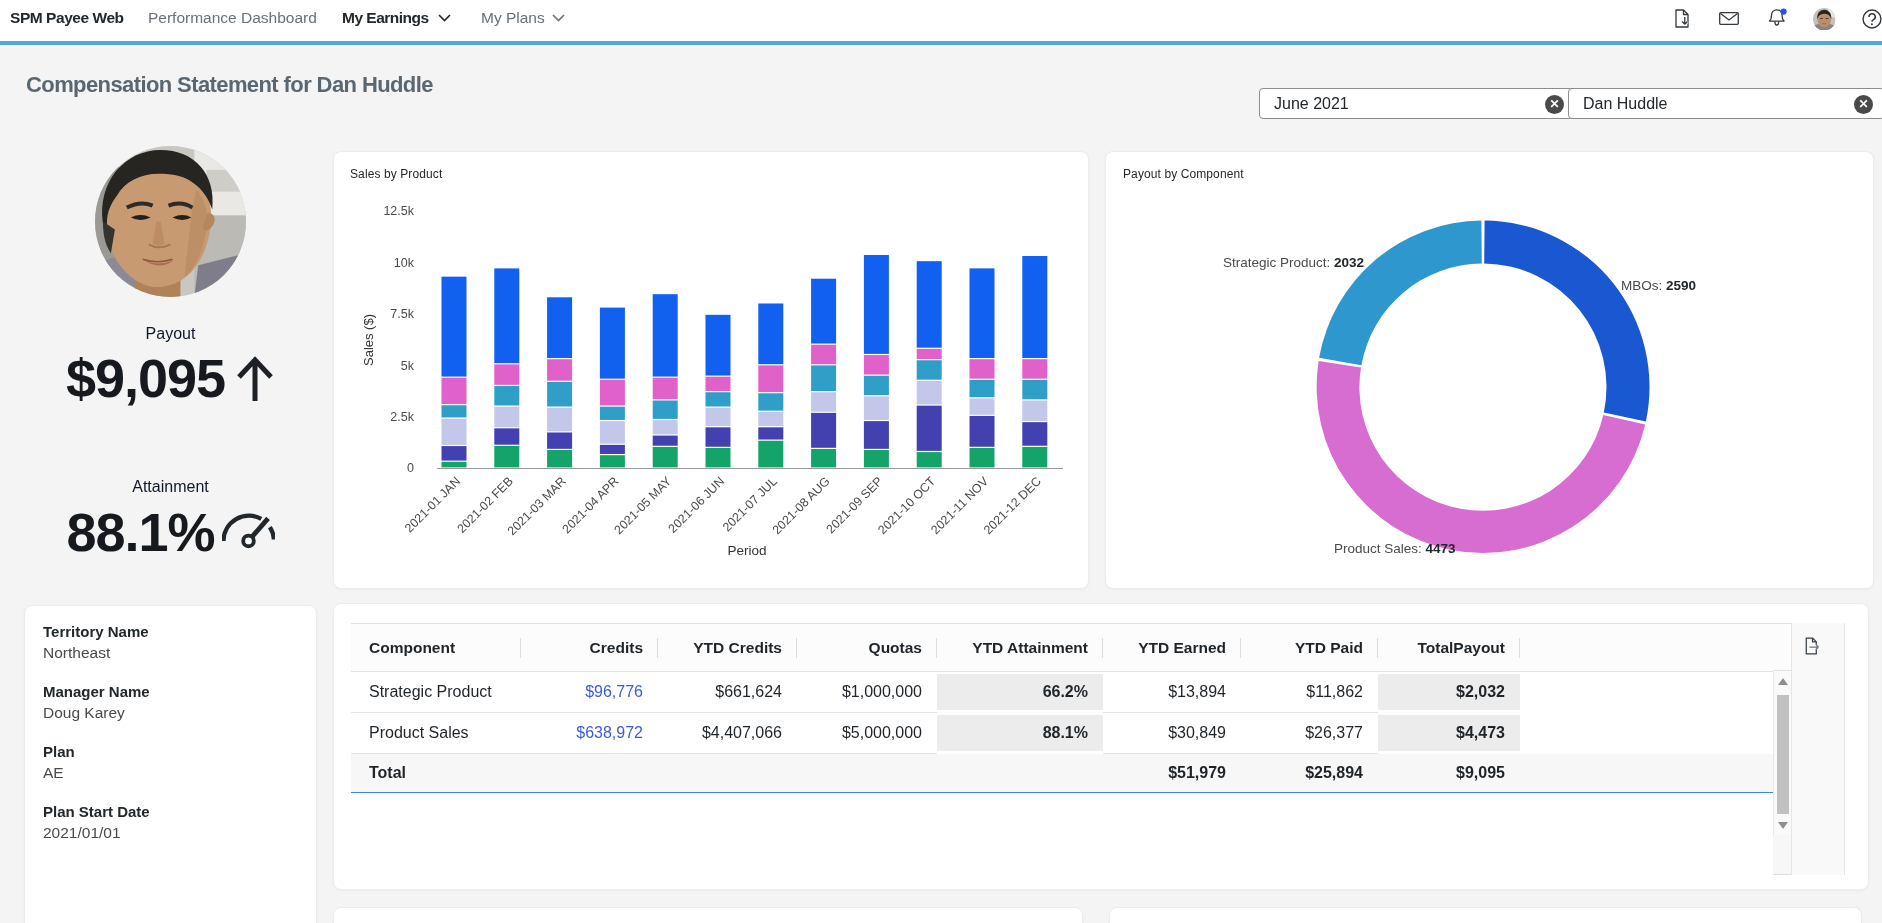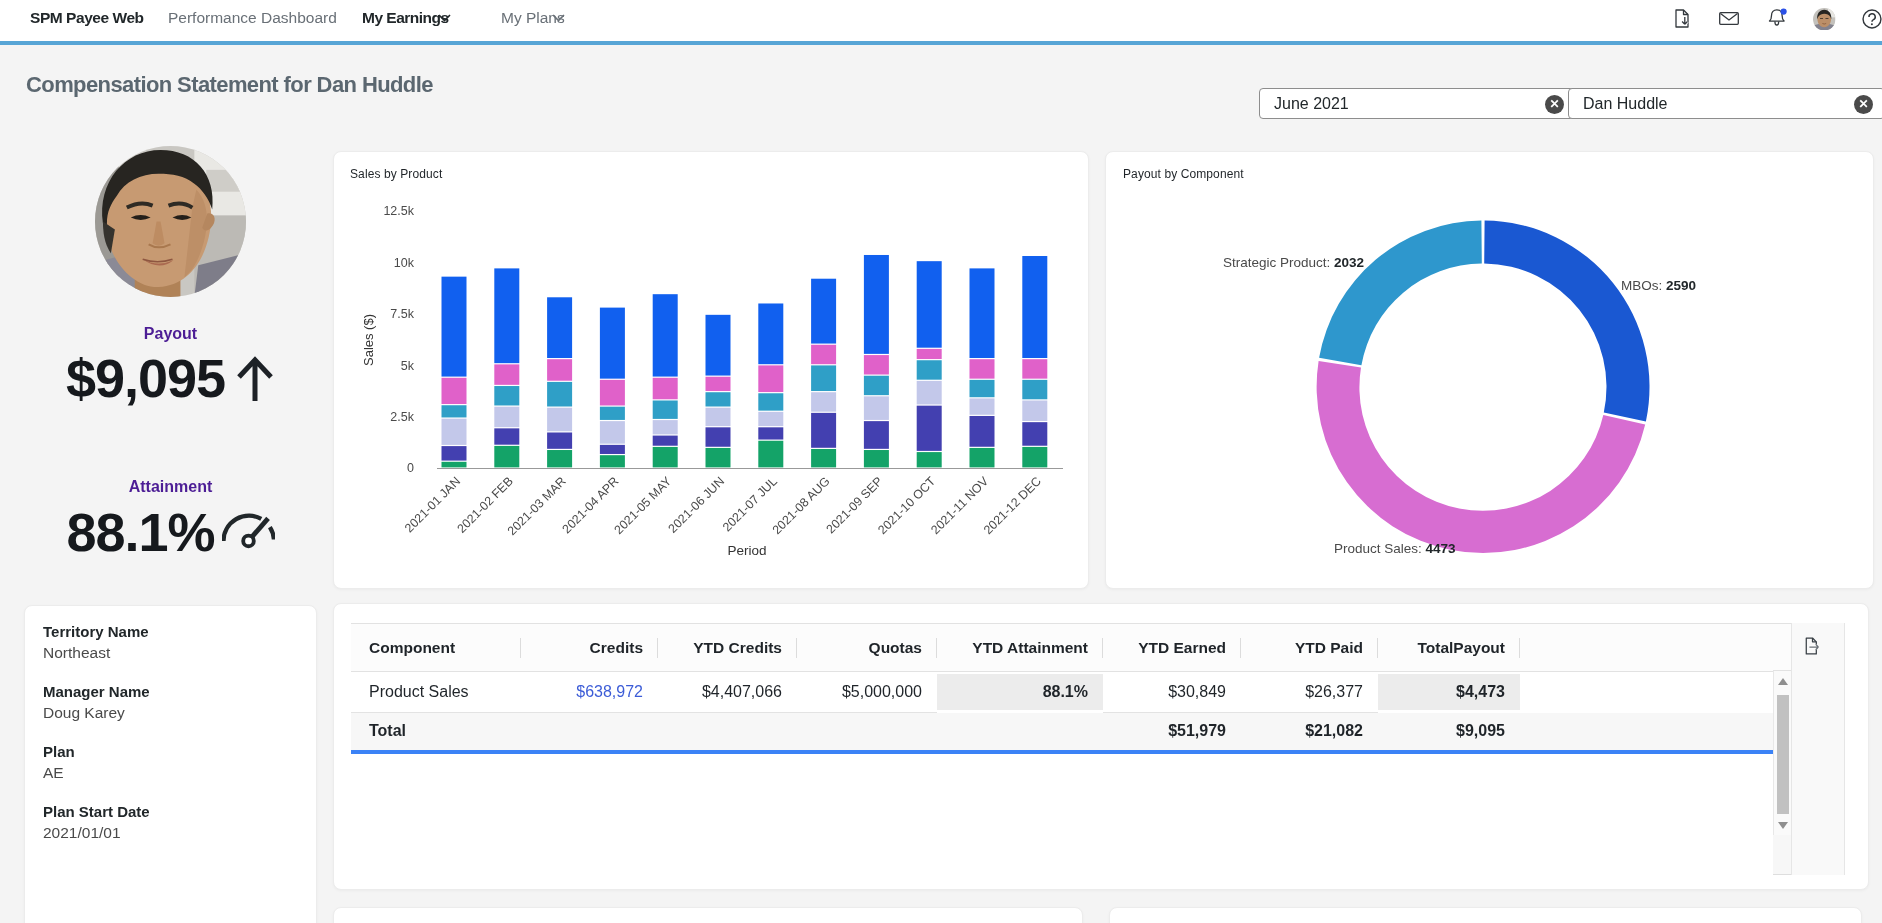--- a/index.html
+++ b/index.html
@@ -2,56 +2,56 @@
 <html><head>
 <meta charset="utf-8">
 <style>
 * { margin:0; padding:0; box-sizing:border-box; }
 html,body { width:1882px; height:923px; overflow:hidden; background:#f4f4f4;
   font-family:"Liberation Sans", sans-serif; color:#21272a; }
 .abs { position:absolute; }
 
 #nav { position:absolute; left:0; top:0; width:1882px; height:45px; background:#fff;
   border-bottom:4px solid #57a5d6; box-sizing:content-box; height:41px; }
-#nav .item { position:absolute; top:0; height:41px; line-height:35px; font-size:15.5px; white-space:nowrap;margin-left:20px; }
+#nav .item { position:absolute; top:0; height:41px; line-height:35px; font-size:15.5px; white-space:nowrap; }
 .gray { color:#697077; }
 .dark { color:#21272a; }
 .semib { font-weight:bold; }
 
 .card { position:absolute; background:#fff; border:1px solid #ececec; border-radius:8px;
   box-shadow:0 1px 3px rgba(0,0,0,0.04); }
 .ctitle { position:absolute; font-size:12px; font-weight:500; color:#1f2428; letter-spacing:0.1px; }
 
 #pagetitle { position:absolute; left:26px; top:72px; font-size:22px; font-weight:bold; color:#5b6770; letter-spacing:-0.6px; }
 .filter { position:absolute; top:88px; width:317px; height:31px; background:#fff;
   border:1px solid #8d8d8d; border-radius:4px; font-size:16px; color:#21272a;
   line-height:29px; padding-left:14px; }
 .xbtn { position:absolute; right:11px; top:5.5px; width:19px; height:19px; border-radius:50%;
   background:#4a4a4a; color:#fff; text-align:center; line-height:19px; font-size:12px; font-weight:bold; }
 
-.kpilabel { position:absolute; width:341px; text-align:center; font-size:16px; font-weight:bold; color:#4c1d95; }
+.kpilabel { position:absolute; width:341px; text-align:center; font-size:16px; font-weight:normal; color:#0f172a; }
 .kpirow { position:absolute; width:341px; display:flex; justify-content:center; align-items:flex-start; }
 .big { font-size:54px; font-weight:bold; color:#16191d; letter-spacing:-1px; line-height:46px; }
 
 #info { left:24px; top:605px; width:293px; height:330px; }
 #info .grp { margin:0 0 18px 18px; }
 #info .lbl { font-size:15px; font-weight:bold; color:#21272a; line-height:20px; }
 #info .val { font-size:15.5px; color:#4a4a4a; line-height:22px; }
 
 #tblcard { left:333px; top:603px; width:1536px; height:287px; }
 #tbl { position:absolute; left:17px; top:19px; width:1494px; }
 table { border-collapse:collapse; table-layout:fixed; width:1422px; font-size:16px; color:#1f2429; }
 th { font-weight:bold; text-align:right; padding:0 15px 0 0; height:48px; background:#fcfcfc; font-size:15.5px;
   border-top:1px solid #e2e2e2; border-bottom:1px solid #e2e2e2; position:relative; }
 th.c1 { text-align:left; padding-left:18px; }
 td { text-align:right; padding:0 15px 0 0; height:41px; border-bottom:1px solid #e3e3e3; }
 td.c1 { text-align:left; padding-left:18px; }
 td.gr { background:#ececec; border-bottom:1px solid #fff;
   box-shadow:inset 0 2px 0 #fff, inset 0 -2px 0 #fff; font-weight:bold; }
-tr.total td { font-weight:bold; background:#f7f7f7; height:39px; border-bottom:4px solid #3b82f6; }
+tr.total td { font-weight:bold; background:#f7f7f7; height:39px; border-bottom:1px solid #3b82f6; }
 a.link { color:#3c5cd7; text-decoration:none; }
 .vsep { position:absolute; right:0; top:14px; height:20px; width:1px; background:#dcdcdc; }
 </style>
 </head>
 <body>
 
 <div id="nav">
   <div class="item dark semib" style="left:10px;letter-spacing:-0.45px;">SPM Payee Web</div>
   <div class="item gray" style="left:148px;">Performance Dashboard</div>
   <div class="item dark semib" style="left:342px;letter-spacing:-0.5px;">My Earnings</div>
@@ -328,38 +328,49 @@
         <th>Credits<div class="vsep"></div></th>
         <th>YTD Credits<div class="vsep"></div></th>
         <th>Quotas<div class="vsep"></div></th>
         <th>YTD Attainment<div class="vsep"></div></th>
         <th>YTD Earned<div class="vsep"></div></th>
         <th>YTD Paid<div class="vsep"></div></th>
         <th style="text-align:right">TotalPayout<div class="vsep"></div></th>
         <th style="border:0;background:#fcfcfc;border-top:1px solid #e2e2e2;border-bottom:1px solid #e2e2e2;"></th>
       </tr>
       <tr>
+        <td class="c1">Strategic Product</td>
+        <td><a class="link">$96,776</a></td>
+        <td>$661,624</td>
+        <td>$1,000,000</td>
+        <td class="gr">66.2%</td>
+        <td>$13,894</td>
+        <td>$11,862</td>
+        <td class="gr">$2,032</td>
+        <td style="border-bottom:none"></td>
+      </tr>
+      <tr>
         <td class="c1">Product Sales</td>
         <td><a class="link">$638,972</a></td>
         <td>$4,407,066</td>
         <td>$5,000,000</td>
         <td class="gr">88.1%</td>
         <td>$30,849</td>
         <td>$26,377</td>
         <td class="gr">$4,473</td>
         <td style="border-bottom:none"></td>
       </tr>
       <tr class="total">
         <td class="c1">Total</td>
         <td></td>
             <td></td>
             <td></td>
             <td></td>
         <td>$51,979</td>
-        <td>$21,082</td>
+        <td>$25,894</td>
         <td>$9,095</td>
         <td></td>
       </tr>
     </tbody>
       </table>
   </div>
 
   <div class="abs" style="left:1439px;top:67px;width:18px;height:164px;background:#fafafa;border-left:1px solid #e8e8e8;">
     <div class="abs" style="left:3px;top:24px;width:12px;height:119px;background:#c1c1c1;"></div>
     <svg class="abs" style="left:3px;top:6px" width="12" height="10">

